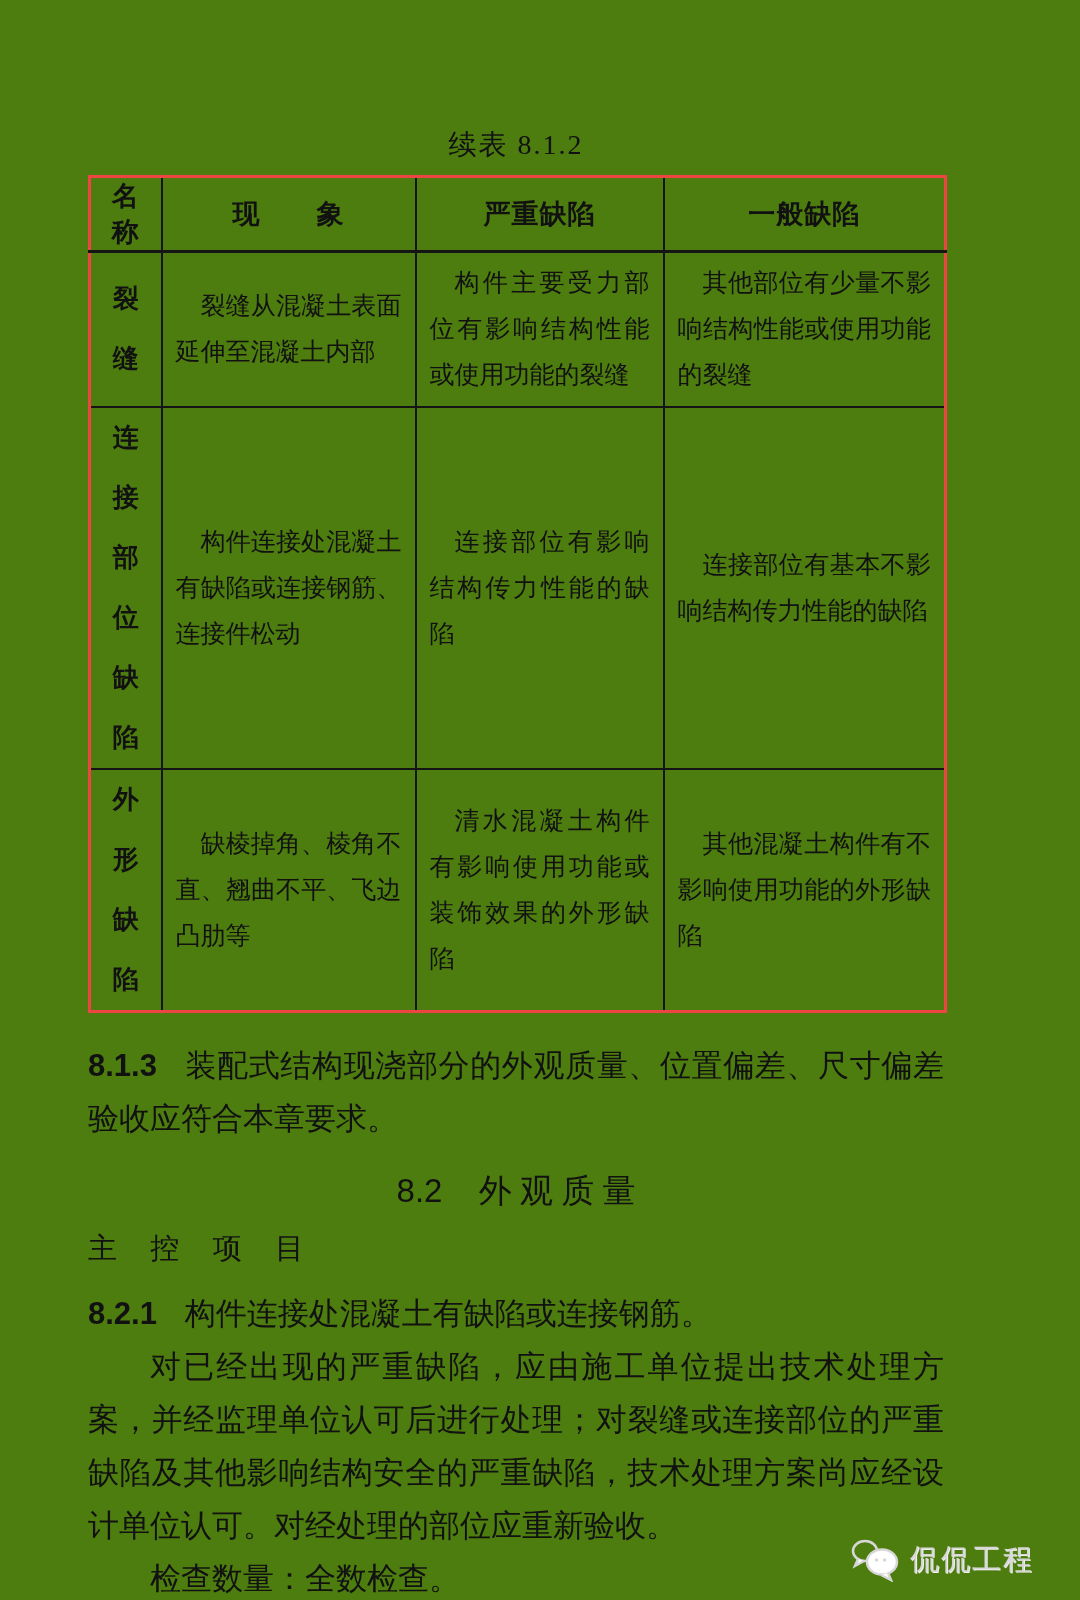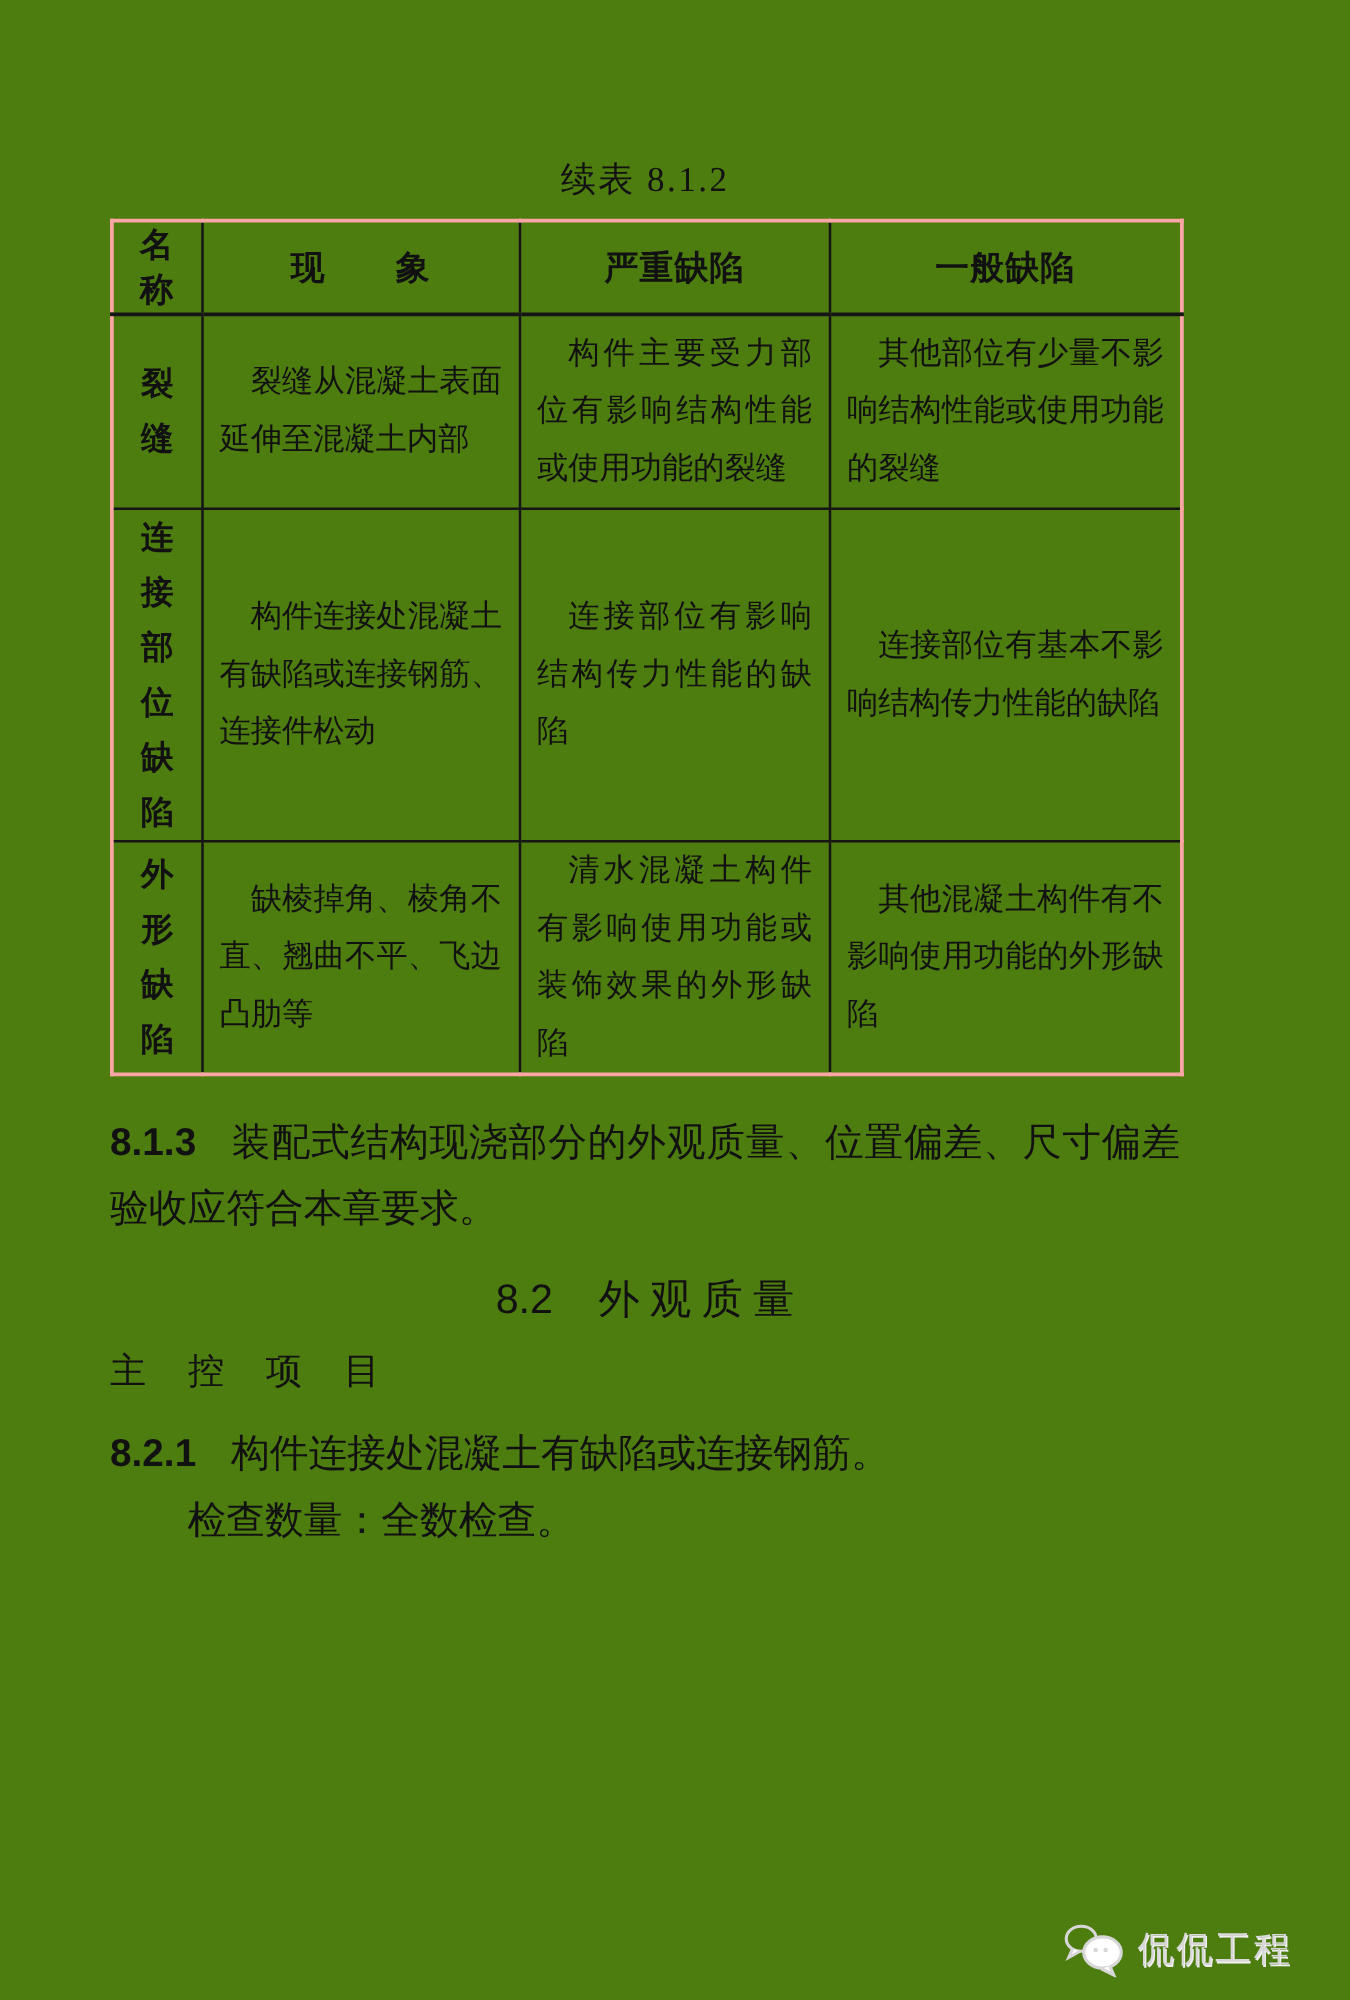--- a/index.html
+++ b/index.html
@@ -31,34 +31,34 @@
   }
   table.defects col.c1 { width: 72px; }
   table.defects col.c2 { width: 254px; }
   table.defects col.c3 { width: 248px; }
   table.defects col.c4 { width: 282px; }
   table.defects th, table.defects td {
     border: 2px solid #151515;
     padding: 0 13px;
     vertical-align: middle;
   }
-  table.defects { border: 3px solid #fca5a5; }
+  table.defects { border: 3px solid #ef4444; }
   table.defects thead th {
     height: 54px;
     font-size: 27px;
     font-weight: bold;
     text-align: center;
     border-bottom: 3px solid #151515;
     letter-spacing: 1px;
   }
   td.name-cell {
     font-size: 26px;
     font-weight: bold;
     text-align: center;
-    line-height: 44px;
+    line-height: 60px;
     padding: 0 6px;
   }
   td.para-cell {
     font-size: 25px;
     line-height: 46px;
     text-align: justify;
     text-indent: 1em;
     font-weight: 500;
   }
   tr.r1 { height: 155px; }
@@ -163,20 +163,21 @@
     <div class="h82">
       <span class="hnum">8.2</span><span>外 观 质 量</span>
     </div>
 
     <div class="subhead">主 控 项 目</div>
 
     <div class="clause clause-821">
       <span class="num">8.2.1</span><span>构件连接处混凝土有缺陷或连接钢筋。</span>
     </div>
 
+    <div class="body-para">对已经出现的严重缺陷，应由施工单位提出技术处理方案，并经监理单位认可后进行处理；对裂缝或连接部位的严重缺陷及其他影响结构安全的严重缺陷，技术处理方案尚应经设计单位认可。对经处理的部位应重新验收。</div>
 
     <div class="body-para">检查数量：全数检查。</div>
 
   </div>
 
   <div class="watermark">
     <span>
       <svg class="wm-icon" width="52" height="44" viewBox="0 0 52 44">
         <g fill="none" stroke="#d7d7d7" stroke-width="2.5">
           <ellipse cx="15" cy="13" rx="12" ry="10"></ellipse>

